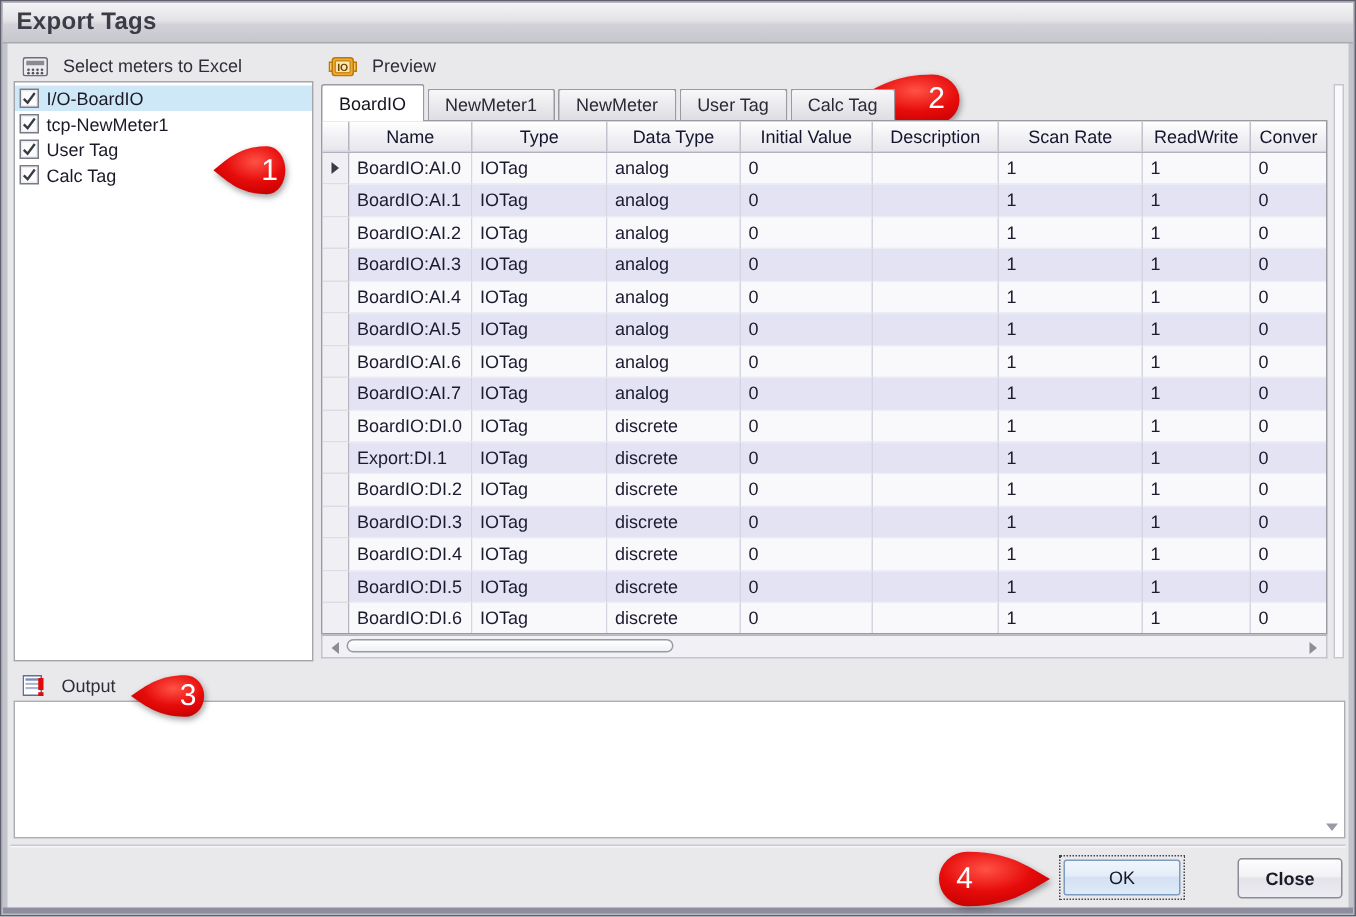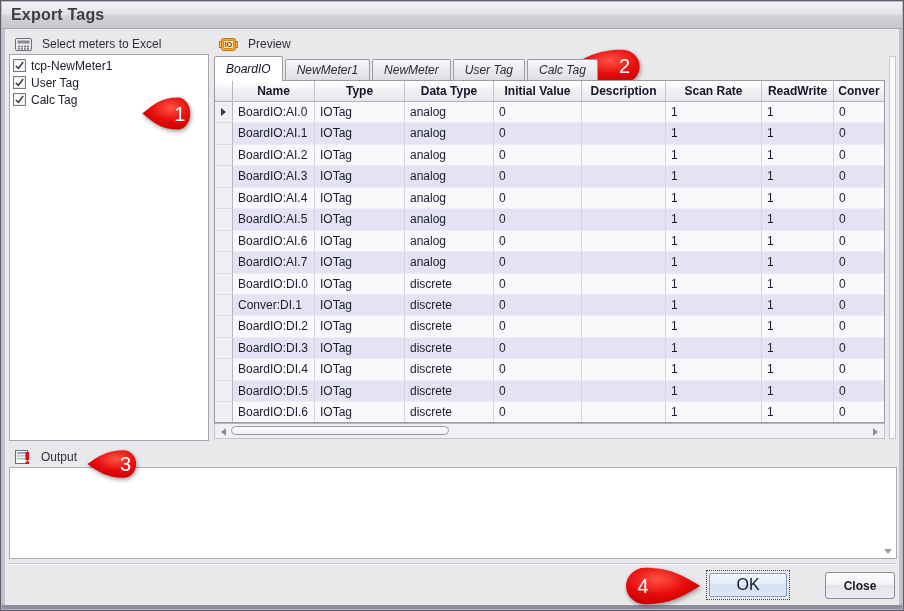--- a/index.html
+++ b/index.html
@@ -40,21 +40,21 @@
   .list-item.selected { background:#cfe8f8; }
   .checkbox {
     width:13px; height:13px; background:#fdfdfe; border:1px solid #7a7a84;
     box-shadow: inset 0 0 0 1px #e9eef2; display:flex; align-items:center; justify-content:center; flex:none;
   }
   .checkbox svg { width:11px; height:11px; }
 
   
   .tabstrip {
     position:absolute; left:213px; top:54px; width:671px; height:25px;
-    display:flex; align-items:flex-end;font-style:italic;
+    display:flex; align-items:flex-end;
   }
   .tab {
     height:21px; padding:0 11px; margin-right:2px;
     background:linear-gradient(#f7f7f9, #e8e8ec 60%, #dddde3);
     border:1px solid #9a9aa3; border-bottom:none;
     border-radius:2px 2px 0 0;
     font-size:12px; color:#2a2a36; display:flex; align-items:center;
     position:relative; z-index:1;
   }
   .tab.active {
@@ -65,21 +65,21 @@
   
   .grid {
     position:absolute; left:213px; top:79px; width:671px; height:343px;
     background:#f9f9fc; border:1px solid #9a9aa3; overflow:hidden;
     z-index:2;
   }
   .grid-header { display:flex; height:21px;
     background:linear-gradient(#ffffff, #f0f0f4 55%, #e6e6ec);
     border-bottom:1px solid #b2b2be; }
   .grid-header .cell {
-    font-weight:bold; font-size:12px; color:#14142c; text-align:left;
+    font-weight:normal; font-size:12px; color:#14142c; text-align:left;
     display:flex; align-items:center; justify-content:center;
     border-right:1px solid #c2c2ce; overflow:hidden; white-space:nowrap;
   }
   .grid-row { display:flex; height:21.45px; }
   .grid-row.alt .cell { background:#e3e3f3; }
   .grid-row .cell {
     font-size:12px; color:#1b1b30; padding:0 5px; line-height:21px;
     border-right:1px solid #d5d5e2; border-bottom:1px solid #ececf4;
     overflow:hidden; white-space:nowrap; background:#f9f9fc;
   }
@@ -124,21 +124,21 @@
   
   .btn-divider { position:absolute; left:6px; right:6px; top:562px; height:2px;
     border-top:1px solid #c9c9d1; border-bottom:1px solid #f6f6f8; }
   .ok-outer {
     position:absolute; left:705px; top:569px; width:84px; height:30px;
     border:1px dotted #45454e; padding:2px; display:flex;
   }
   .ok-btn {
     flex:1; border:1px solid #7d9cbf; border-radius:2px;
     background:linear-gradient(#f0f5fb, #e3edf8 45%, #d2e1f3 50%, #dfeaf7);
-    font-size:16px; color:#14142a; display:flex; align-items:center; justify-content:center;
+    font-size:12px; color:#14142a; display:flex; align-items:center; justify-content:center;
     cursor:default;
   }
   .close-btn {
     position:absolute; left:824px; top:571px; width:70px; height:27px;
     border:1px solid #8b8b95; border-radius:3px;
     background:linear-gradient(#fdfdfe, #f2f2f5 45%, #e3e3e9 50%, #ecedf2);
     font-size:12px; color:#1a1a26; display:flex; align-items:center; justify-content:center;
     cursor:default;
     font-weight:bold;
   }
@@ -172,20 +172,28 @@
         <circle cx="4" cy="10.8" r="0.9" fill="#55555f"></circle>
           <circle cx="7" cy="10.8" r="0.9" fill="#55555f"></circle>
         <circle cx="10" cy="10.8" r="0.9" fill="#55555f"></circle>
           <circle cx="13" cy="10.8" r="0.9" fill="#55555f"></circle>
       </svg>
     </span>
     <span>Select meters to Excel</span>
   </div>
 
   <div class="listbox">
+      <div class="list-item selected">
+        <span class="checkbox">
+          <svg viewBox="0 0 12 12">
+            <polyline points="2,6.5 4.8,9.2 10,2.2" fill="none" stroke="#3a3a44" stroke-width="1.7"></polyline>
+          </svg>
+        </span>
+        <span>I/O-BoardIO</span>
+      </div>
       <div class="list-item">
         <span class="checkbox">
           <svg viewBox="0 0 12 12">
             <polyline points="2,6.5 4.8,9.2 10,2.2" fill="none" stroke="#3a3a44" stroke-width="1.7"></polyline>
           </svg>
         </span>
         <span>tcp-NewMeter1</span>
       </div>
       <div class="list-item">
         <span class="checkbox">
@@ -335,21 +343,21 @@
           <div class="cell c1">IOTag</div>
           <div class="cell c2">discrete</div>
           <div class="cell c3">0</div>
           <div class="cell c4"></div>
           <div class="cell c5">1</div>
           <div class="cell c6">1</div>
           <div class="cell c7">0</div>
         </div>
         <div class="grid-row alt">
           <div class="cell rowhead"></div>
-          <div class="cell c0">Conver:DI.1</div>
+          <div class="cell c0">Export:DI.1</div>
           <div class="cell c1">IOTag</div>
           <div class="cell c2">discrete</div>
           <div class="cell c3">0</div>
           <div class="cell c4"></div>
           <div class="cell c5">1</div>
           <div class="cell c6">1</div>
           <div class="cell c7">0</div>
         </div>
         <div class="grid-row">
           <div class="cell rowhead"></div>

